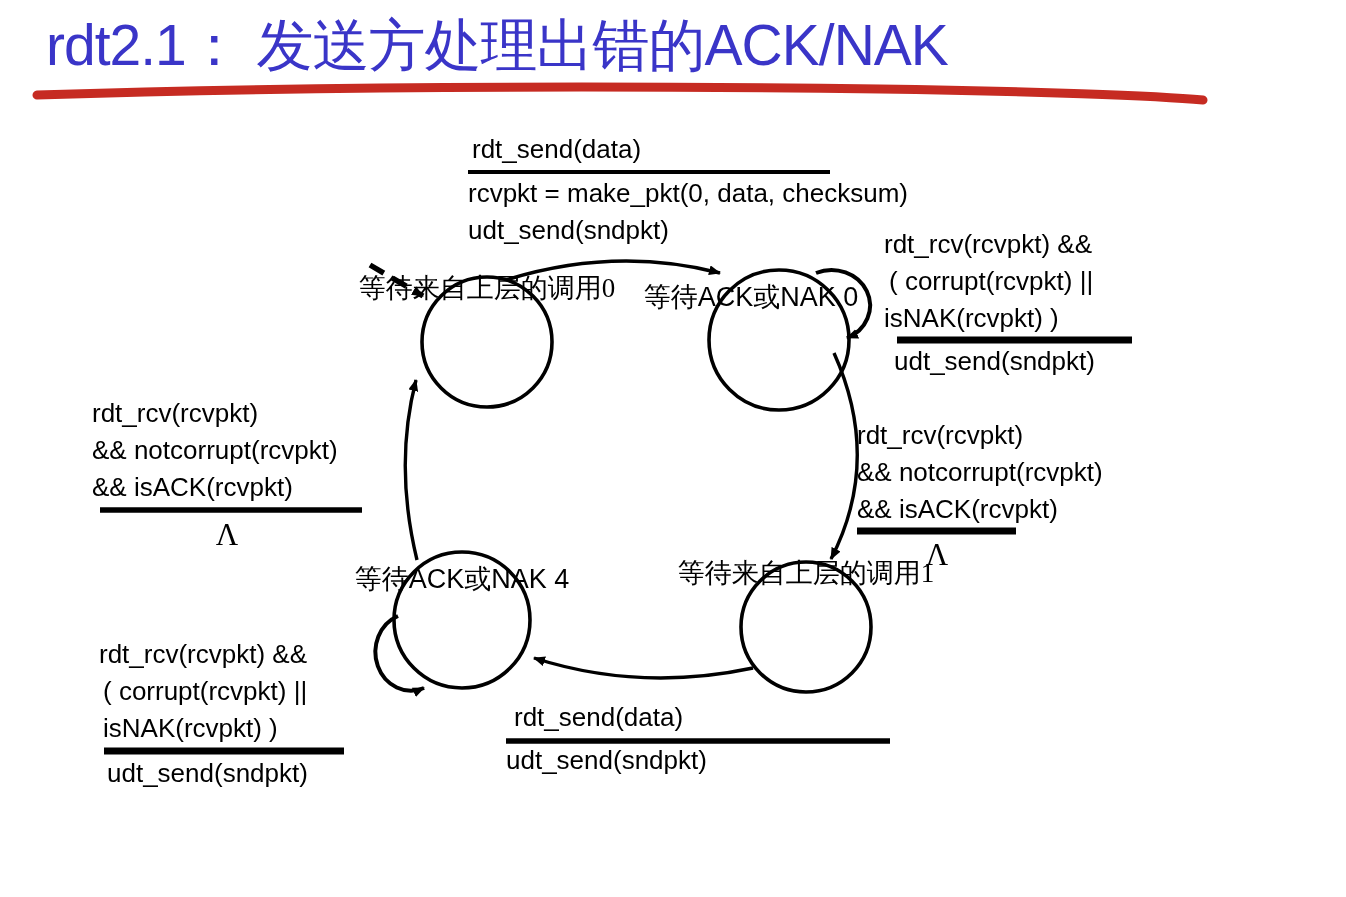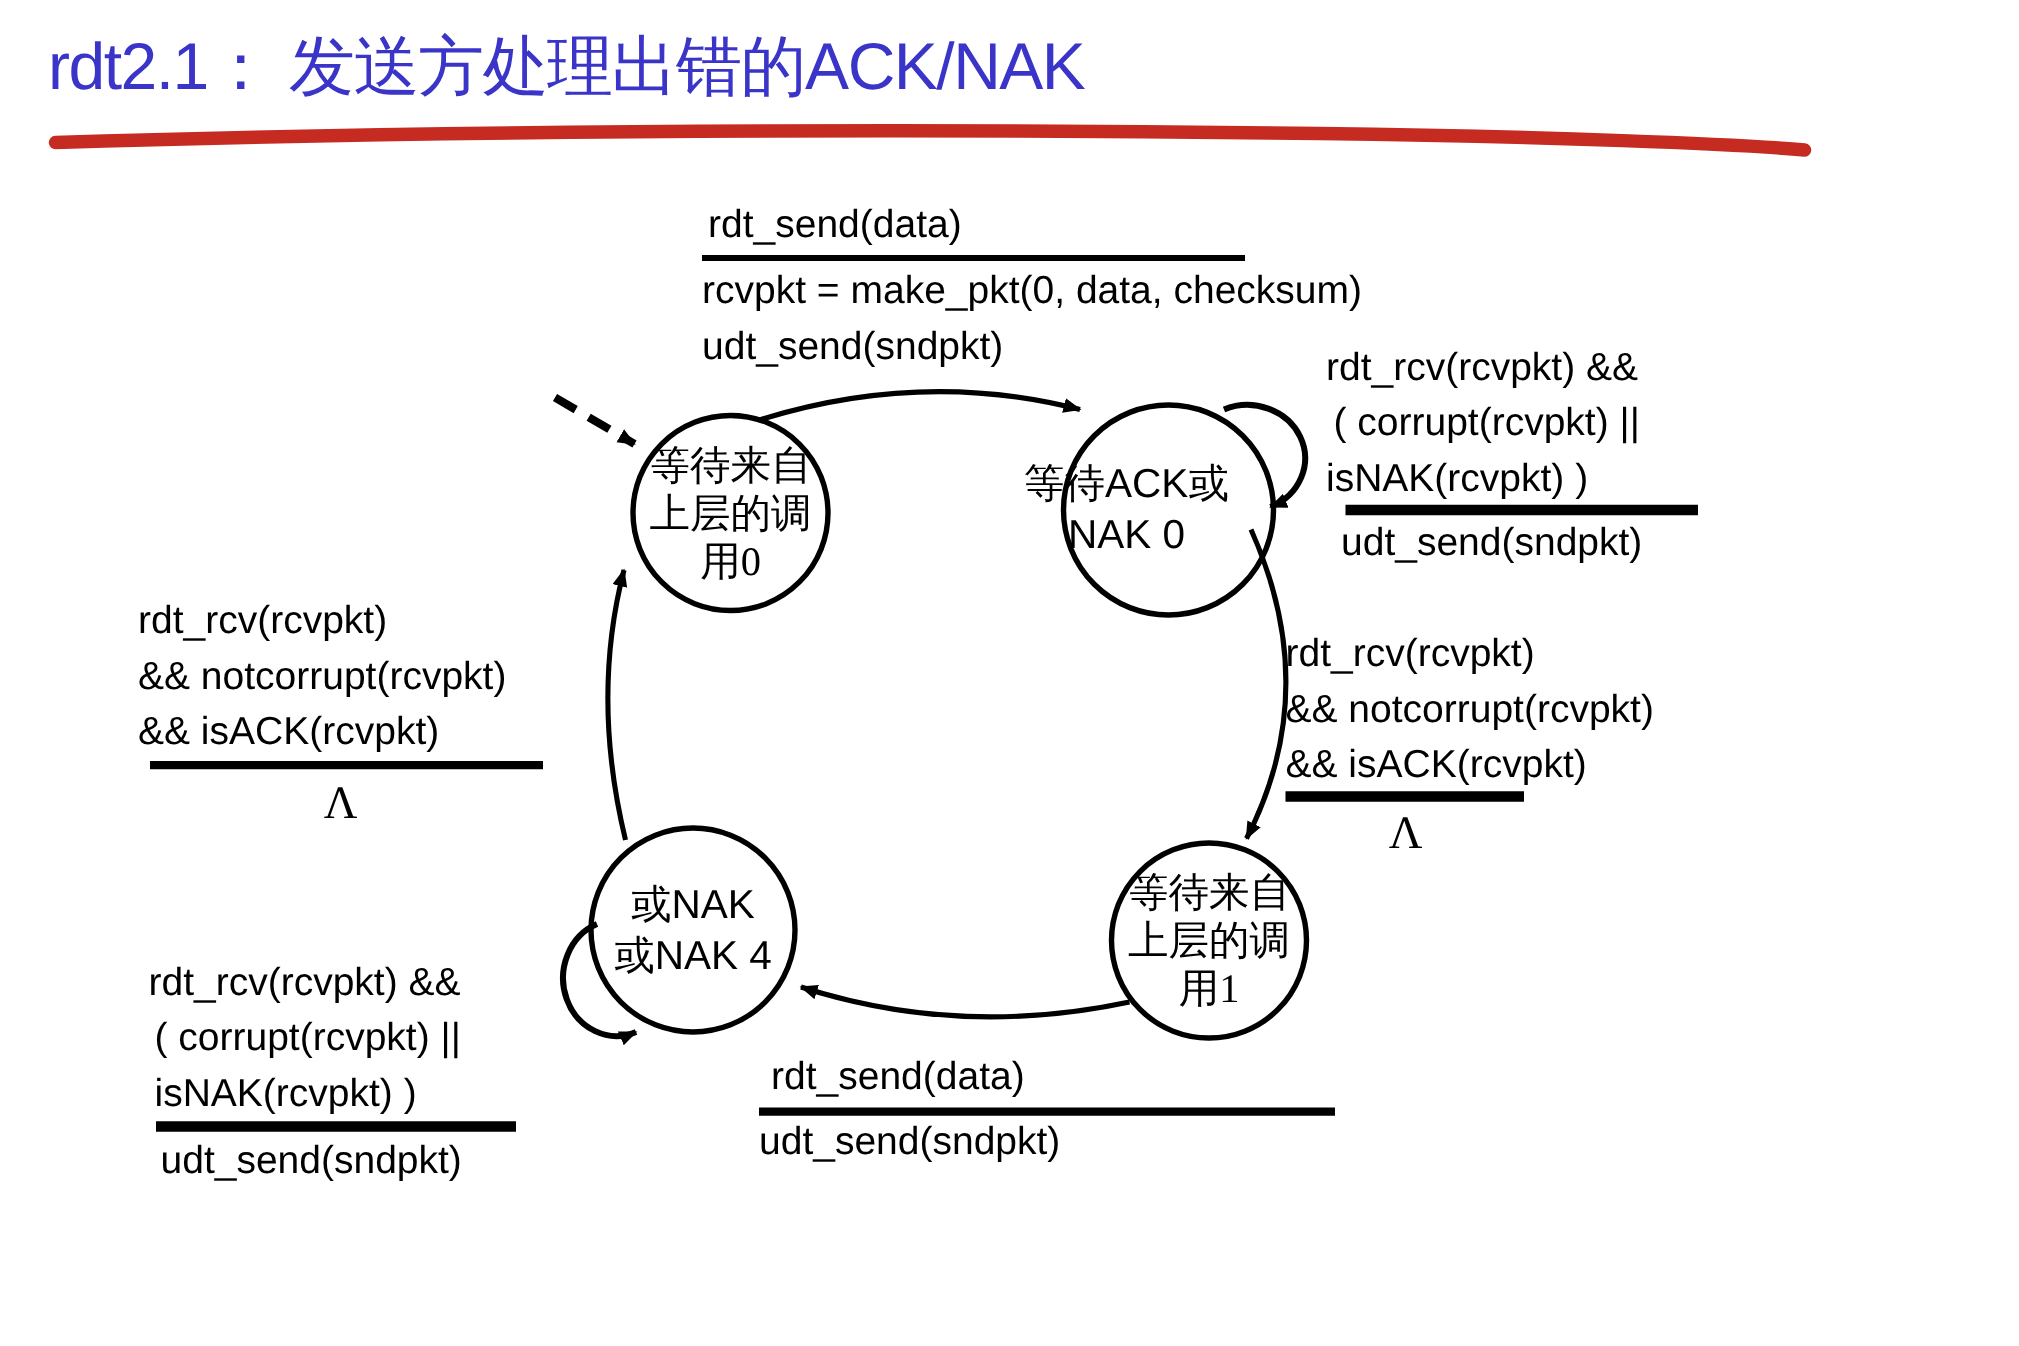--- a/index.html
+++ b/index.html
@@ -20,39 +20,39 @@
   .stroke{fill:none;stroke:var(--ink-black);}
   .state-circle{stroke-width:3.6;}
   .arc{stroke-width:3.4;}
   .loop{stroke-width:4;}
   .init{stroke-width:5.5;stroke-dasharray:16 10;}
   .divider{stroke-width:4;}
   .divider.thick{stroke-width:7;}
   .divider.mid{stroke-width:5.5;}
   .red-underline{fill:none;stroke:var(--underline-red);stroke-width:9;stroke-linecap:round;}
   .page-title{
-    position:absolute;left:32px;top:14px;
-    font-size:44px;line-height:62px;letter-spacing:-1px;
+    position:absolute;left:46px;top:14px;
+    font-size:57px;line-height:62px;letter-spacing:-1px;
     color:var(--title-blue);white-space:nowrap;
   }
   .code{
     position:absolute;
     font-size:26px;line-height:37px;
     white-space:nowrap;
   }
   .actions{margin-top:7px;}
   .lambda{
     font-family:"Liberation Serif",serif;
     font-size:31px;line-height:34px;
     text-align:center;
   }
   .state-label{
     position:absolute;
-    display:flex;flex-direction:column;
-    align-items:center;justify-content:center;
+    display:flex;flex-direction:row;
+    align-items:flex-start;justify-content:center;
     text-align:center;
     font-size:27px;line-height:32px;
     white-space:nowrap;
   }
   .state-label.serifcn{font-family:"Liberation Serif",serif;}
   .state-label.sanscn{font-family:"Liberation Sans",sans-serif;line-height:34px;}
 </style>
 </head>
 <body>
 
@@ -97,21 +97,21 @@
     <div>上层的调</div>
     <div>用0</div>
   </div>
 
   <div class="state-label sanscn" style="left:672px;top:280px;width:158px;height:118px;">
     <div>等待ACK或</div>
     <div>NAK 0</div>
   </div>
 
   <div class="state-label sanscn" style="left:387px;top:562px;width:150px;height:116px;">
-    <div>或NAK</div>
+    <div>等待ACK</div>
     <div>或NAK 4</div>
   </div>
 
   <div class="state-label serifcn" style="left:731px;top:557px;width:150px;height:140px;">
     <div>等待来自</div>
     <div>上层的调</div>
     <div>用1</div>
   </div>
 
   <div class="code" style="left:468px;top:131px;">

